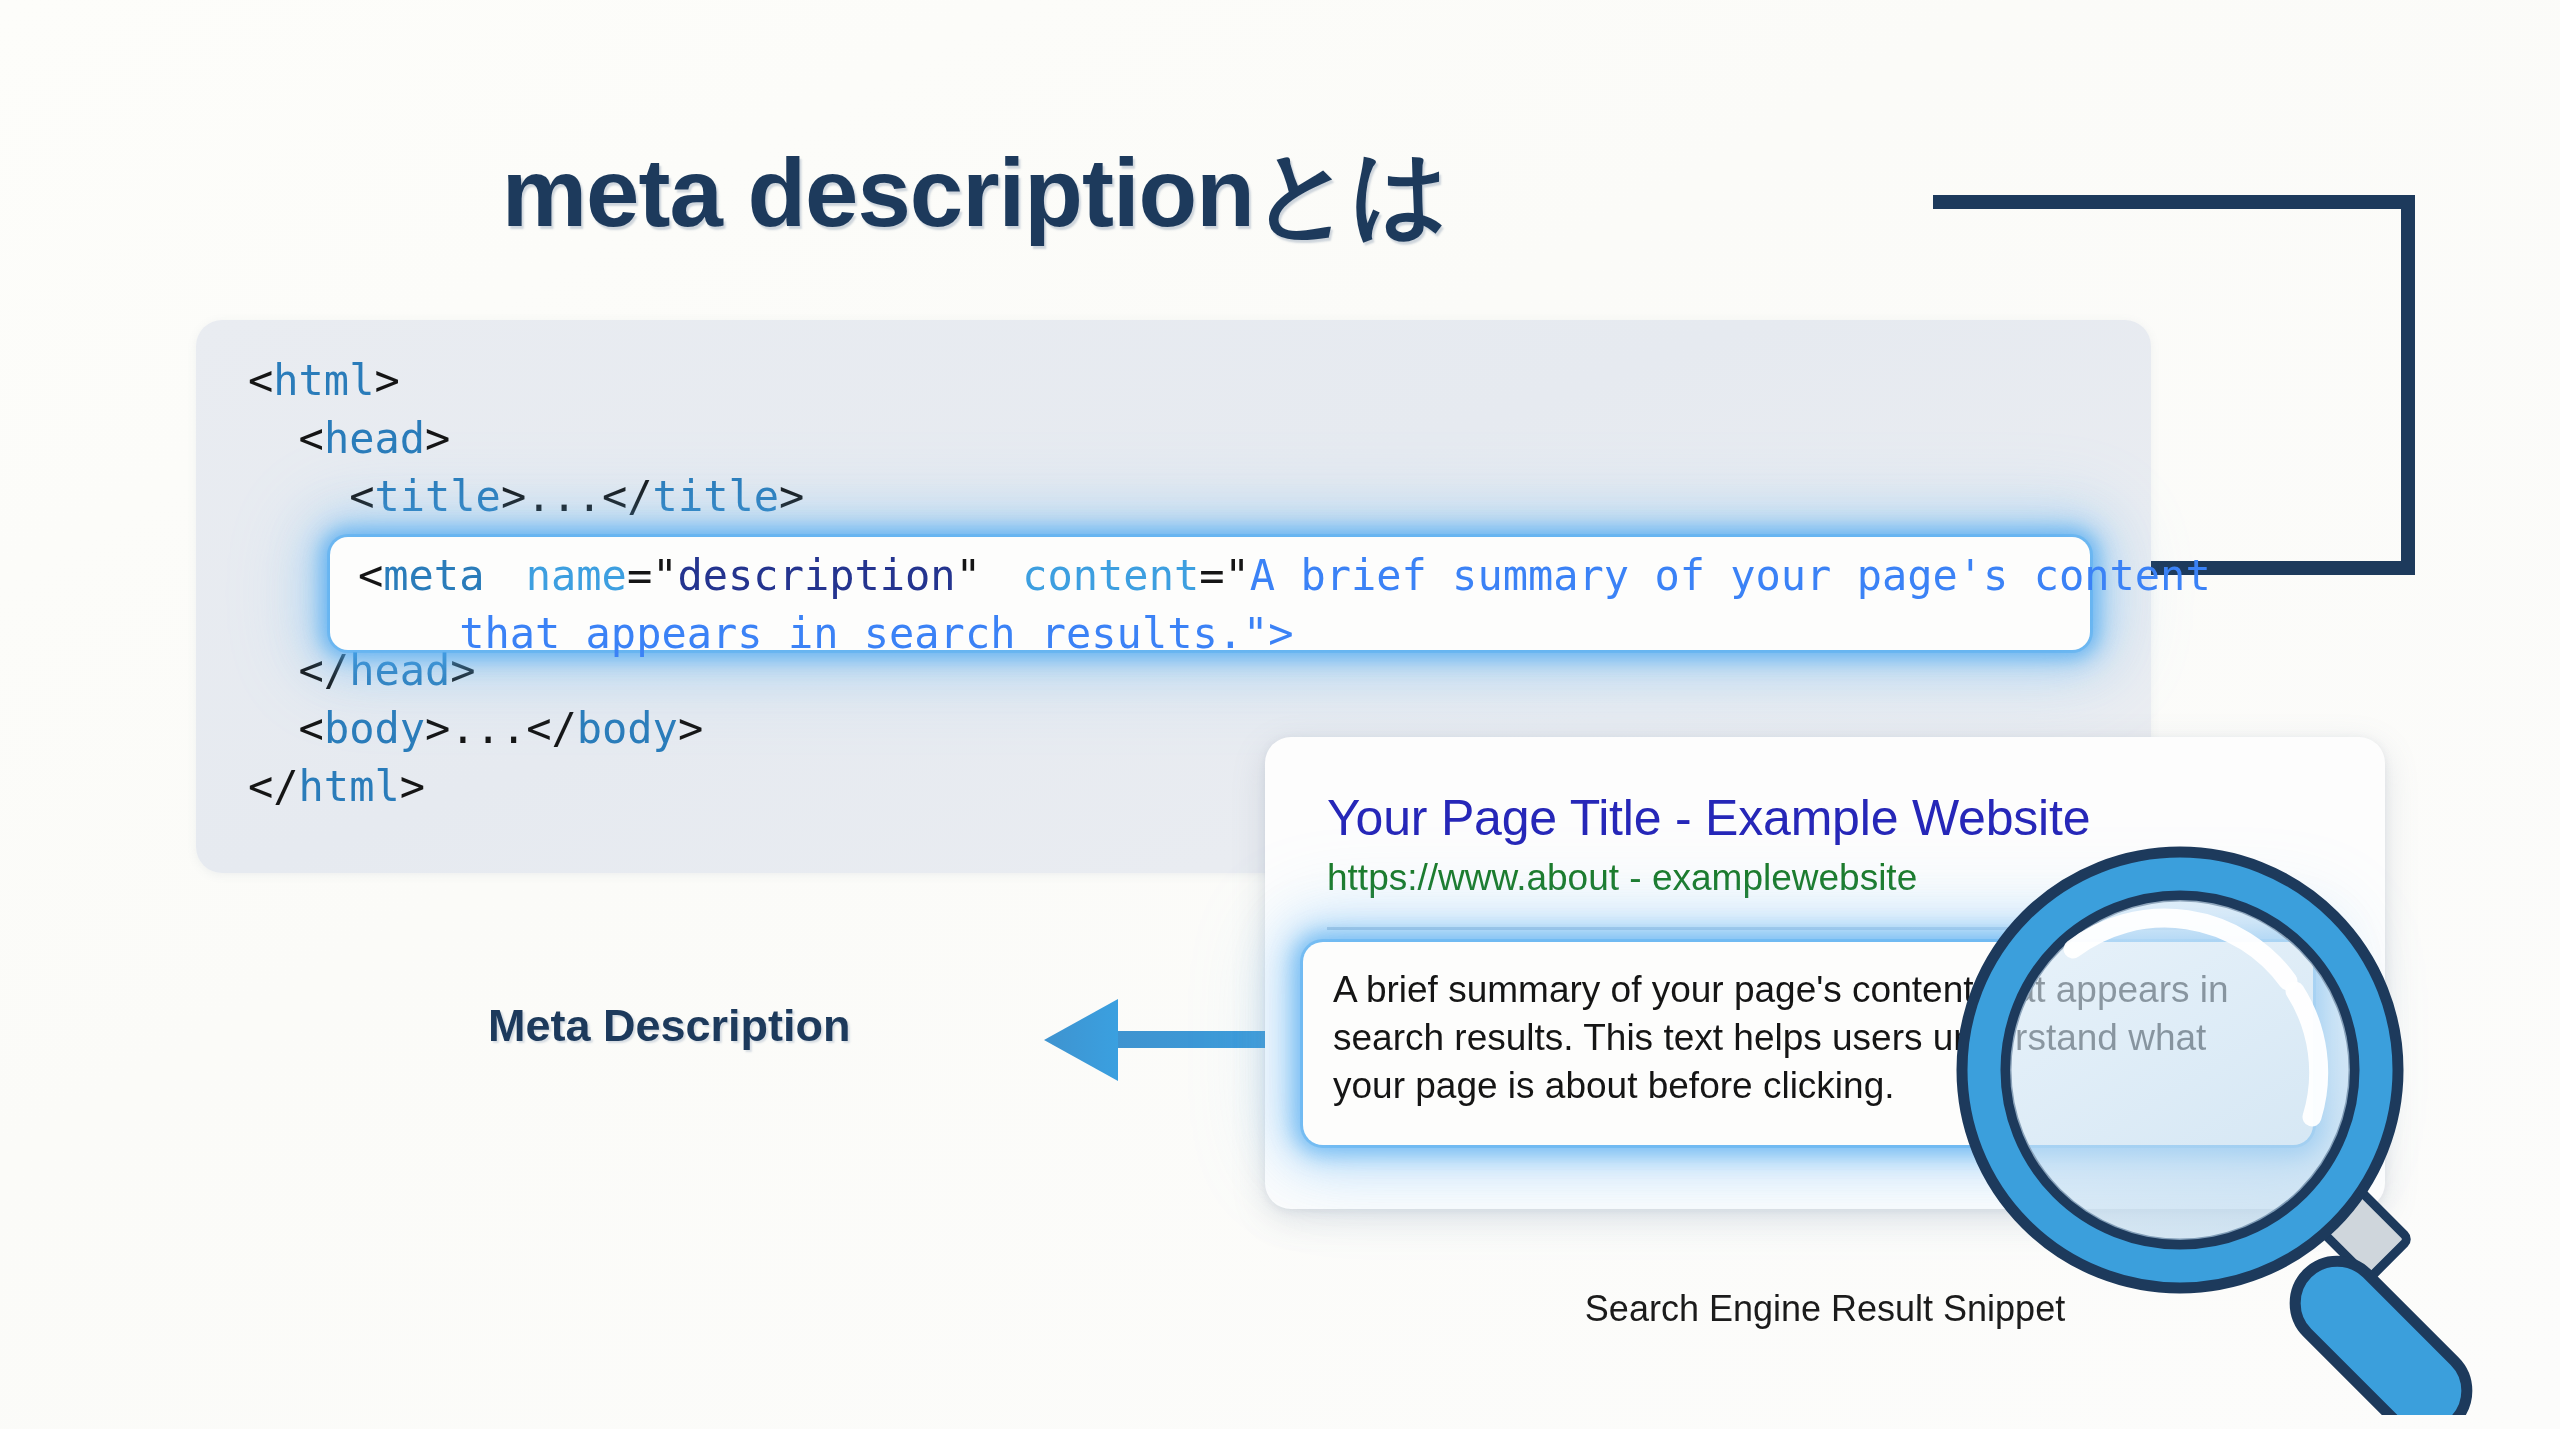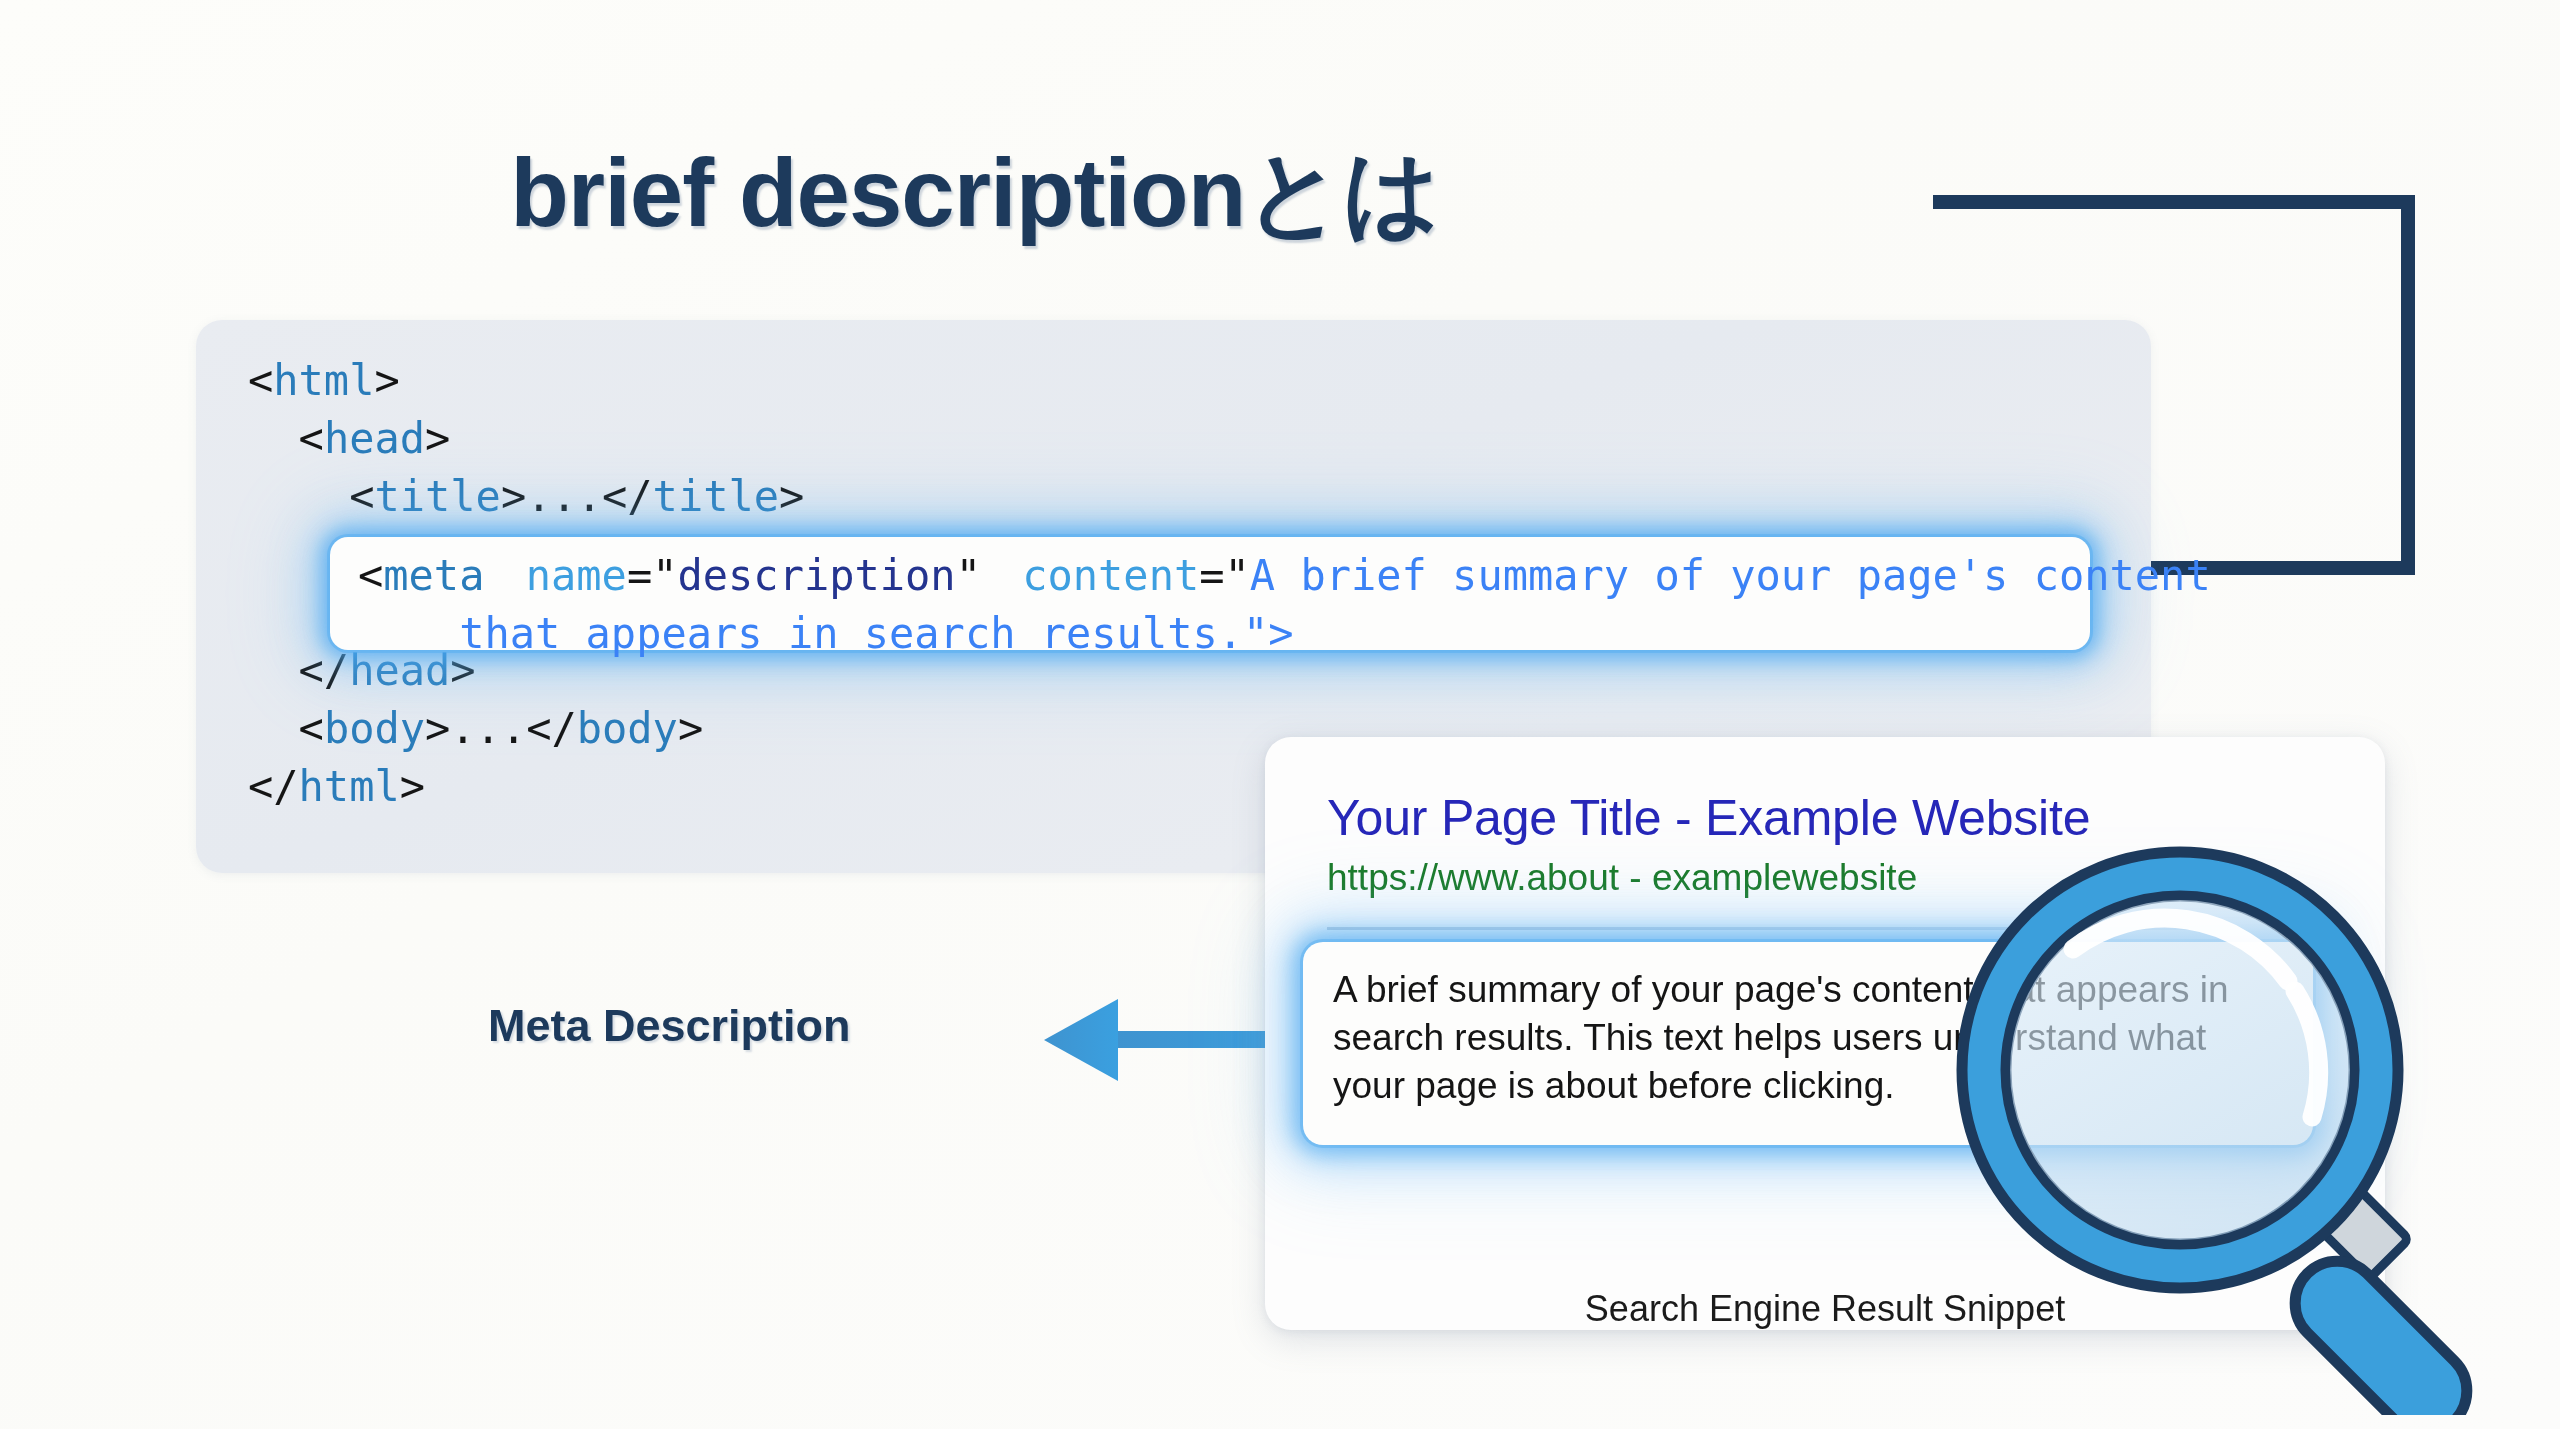--- a/index.html
+++ b/index.html
@@ -93,21 +93,21 @@
     height: 420px;
     pointer-events: none;
   }
 
   
   #serp-card {
     position: absolute;
     left: 1265px;
     top: 737px;
     width: 1120px;
-    height: 593px;
+    height: 472px;
     background: #fdfdfd;
     border-radius: 26px;
     box-shadow: 0 10px 34px rgba(110,125,150,0.20),
                 0 2px 8px rgba(110,125,150,0.12);
   }
   #serp-title {
     position: absolute;
     left: 62px;
     top: 52px;
     font-size: 50px;
@@ -195,21 +195,21 @@
     width: 570px;
     height: 570px;
     pointer-events: none;
   }
 </style>
 </head>
 <body>
 
 <div id="stage">
 
-  <div id="page-title">brief descriptionとは</div>
+  <div id="page-title">meta descriptionとは</div>
 
   <svg id="title-connector" viewBox="0 0 500 420" width="500" height="420">
     <path d="M 10 22 L 478 22 L 478 388 L 140 388" fill="none" stroke="#1d3a5c" stroke-width="14" stroke-linecap="square"></path>
     <path d="M 148 352 L 148 424 L 76 388 Z" fill="#1d3a5c"></path>
   </svg>
 
   <div id="code-block">
     <div id="code-text"><span></span><span class="punct">&lt;</span><span class="tag">html</span><span class="punct">&gt;</span>
 <span>&nbsp;&nbsp;</span><span class="punct">&lt;</span><span class="tag">head</span><span class="punct">&gt;</span>
 <span>&nbsp;&nbsp;&nbsp;&nbsp;</span><span class="punct">&lt;</span><span class="tag">title</span><span class="punct">&gt;...&lt;/</span><span class="tag">title</span><span class="punct">&gt;</span>

